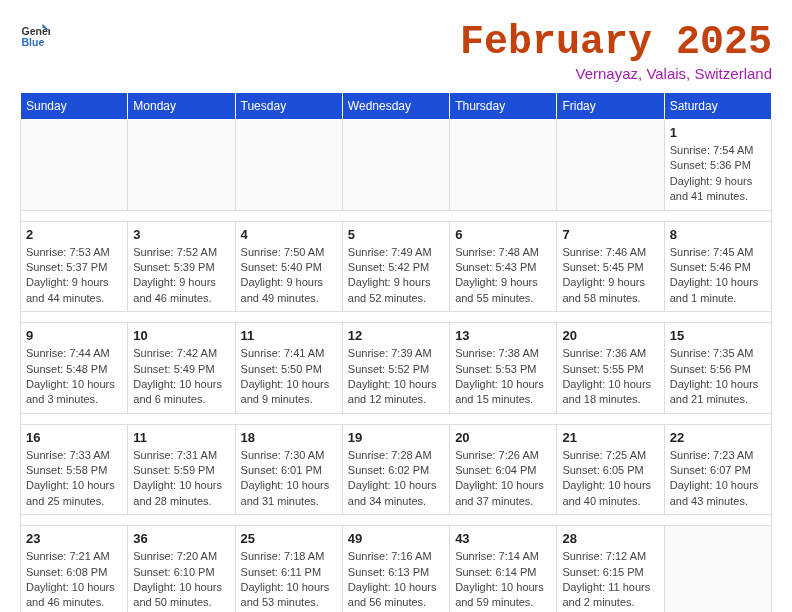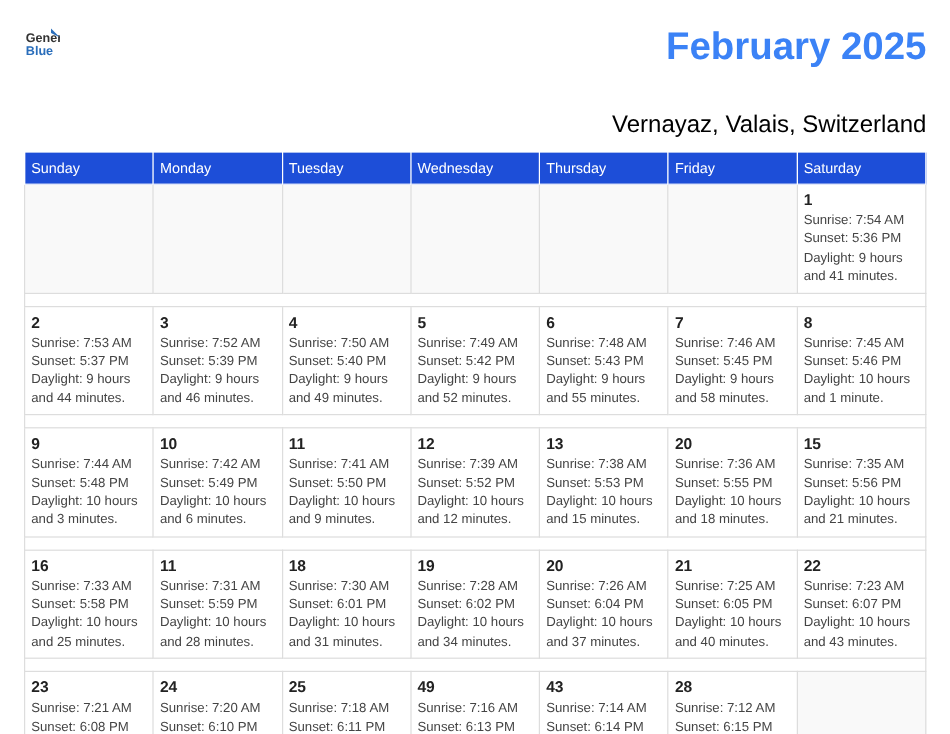--- a/index.html
+++ b/index.html
@@ -22,28 +22,28 @@
       gap: 4px;
     }
     .logo-icon {
       width: 30px;
       height: 30px;
     }
     .title-area {
       text-align: right;
     }
     .month-title {
-      font-size: 32px;
+      font-size: 40px;
       font-weight: bold;
-      color: #3b82f6;
+      color: #c2410c;
+      font-family: Liberation Mono, monospace;
     }
     .location {
-      font-size: 20px;
-      color: #000000;
-      margin-top: 36px;
+      font-size: 15px;
+      color: #a21caf;
     }
     .calendar {
       width: 100%;
       border-collapse: collapse;
       font-size: 11px;
     }
     .calendar th {
       background: #1d4ed8;
       color: #fff;
       padding: 6px 5px;
@@ -225,21 +225,21 @@
       </tr>
       <tr>
         <td colspan="7" class="row-separator"></td>
       </tr>
       <tr class="week-row">
         <td>
           <div class="day-number">23</div>
           <div class="day-info">Sunrise: 7:21 AM<br>Sunset: 6:08 PM<br>Daylight: 10 hours and 46 minutes.</div>
         </td>
         <td>
-          <div class="day-number">24</div>
+          <div class="day-number">36</div>
           <div class="day-info">Sunrise: 7:20 AM<br>Sunset: 6:10 PM<br>Daylight: 10 hours and 50 minutes.</div>
         </td>
         <td>
           <div class="day-number">25</div>
           <div class="day-info">Sunrise: 7:18 AM<br>Sunset: 6:11 PM<br>Daylight: 10 hours and 53 minutes.</div>
         </td>
         <td>
           <div class="day-number">49</div>
           <div class="day-info">Sunrise: 7:16 AM<br>Sunset: 6:13 PM<br>Daylight: 10 hours and 56 minutes.</div>
         </td>

